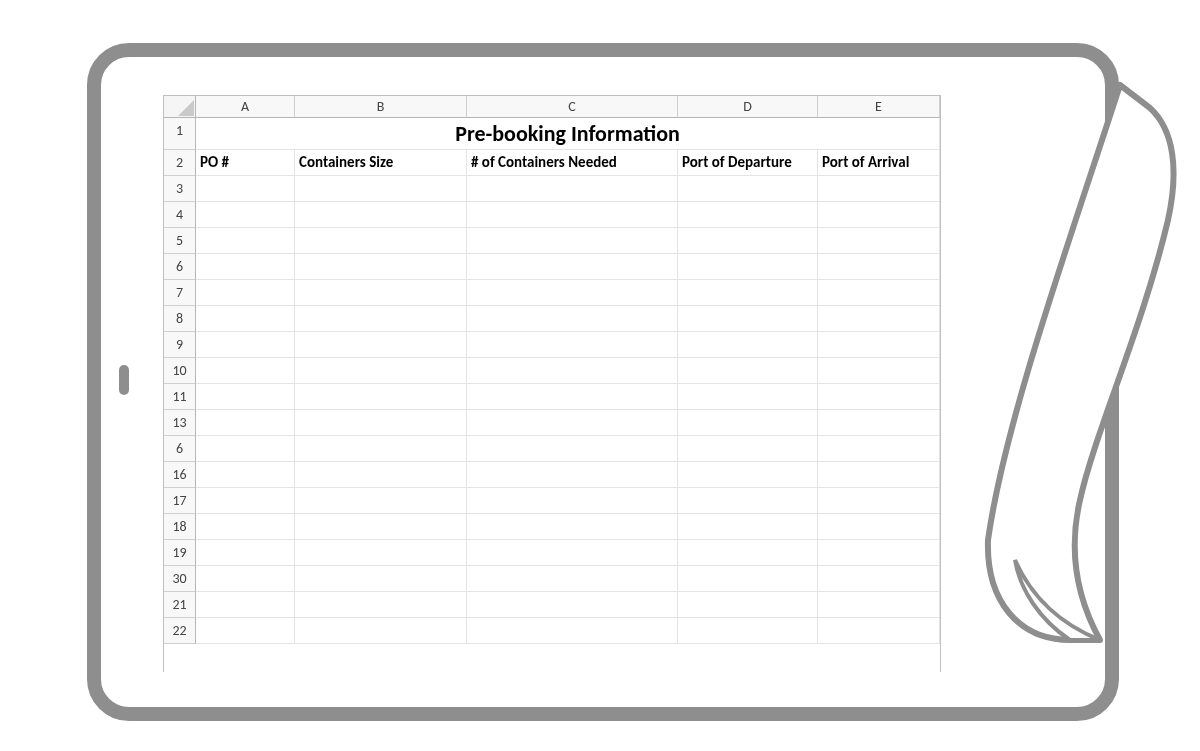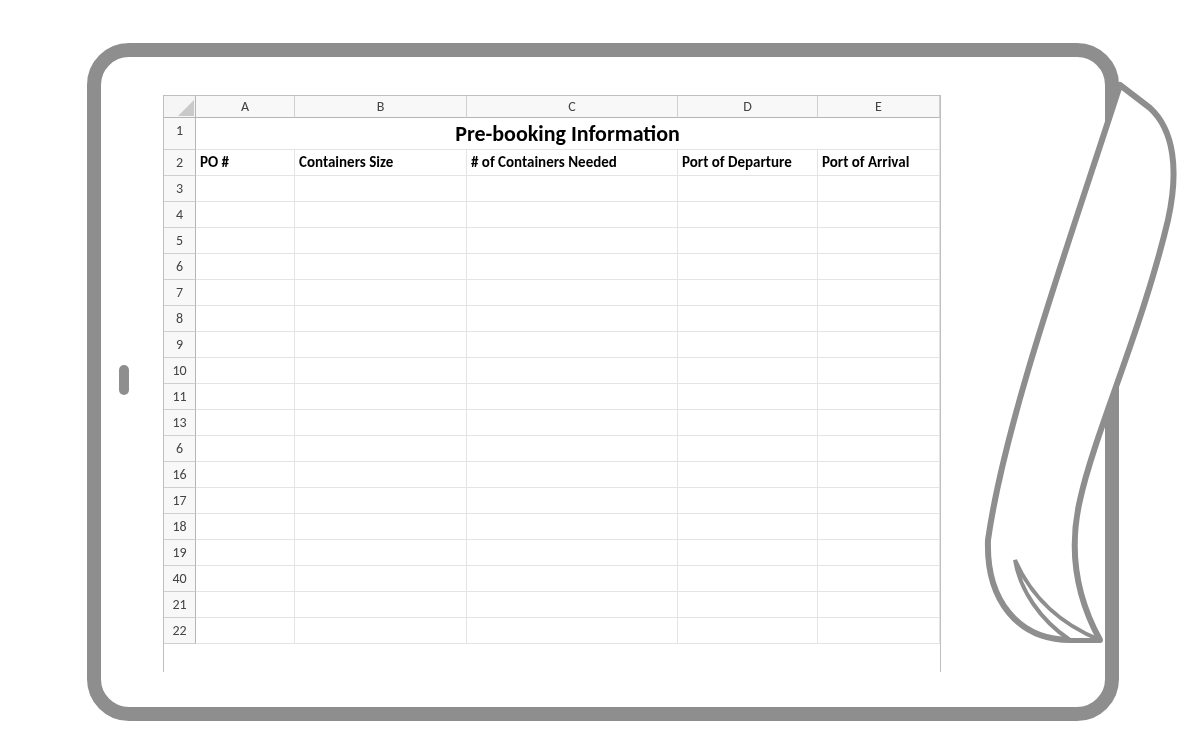--- a/index.html
+++ b/index.html
@@ -311,21 +311,21 @@
       <div class="row">
         <div class="rowhdr">19</div>
         <div class="cell"></div>
         <div class="cell"></div>
         <div class="cell"></div>
         <div class="cell"></div>
         <div class="cell"></div>
         <div class="cell tail"></div>
       </div>
       <div class="row">
-        <div class="rowhdr">40</div>
+        <div class="rowhdr">30</div>
         <div class="cell"></div>
         <div class="cell"></div>
         <div class="cell"></div>
         <div class="cell"></div>
         <div class="cell"></div>
         <div class="cell tail"></div>
       </div>
       <div class="row">
         <div class="rowhdr">21</div>
         <div class="cell"></div>

